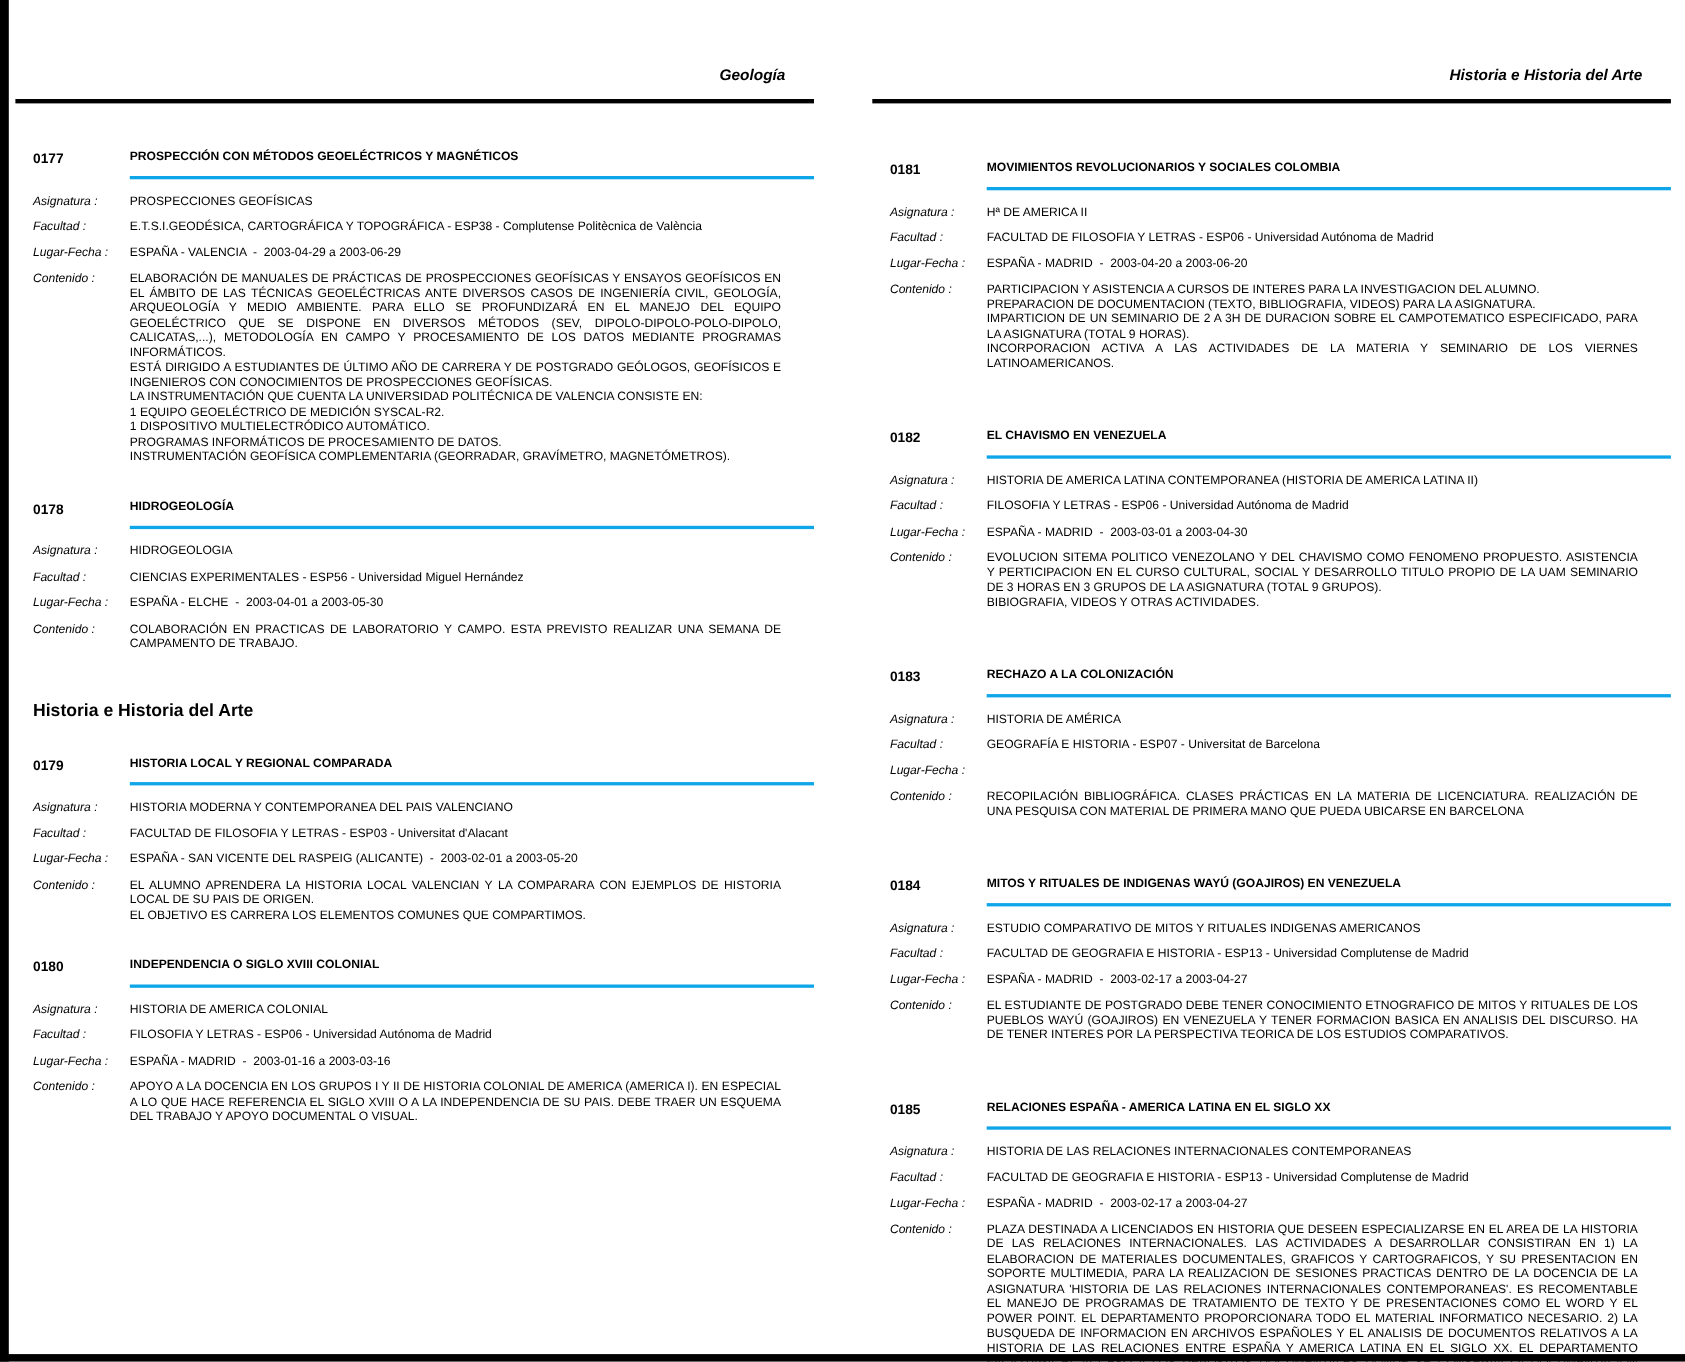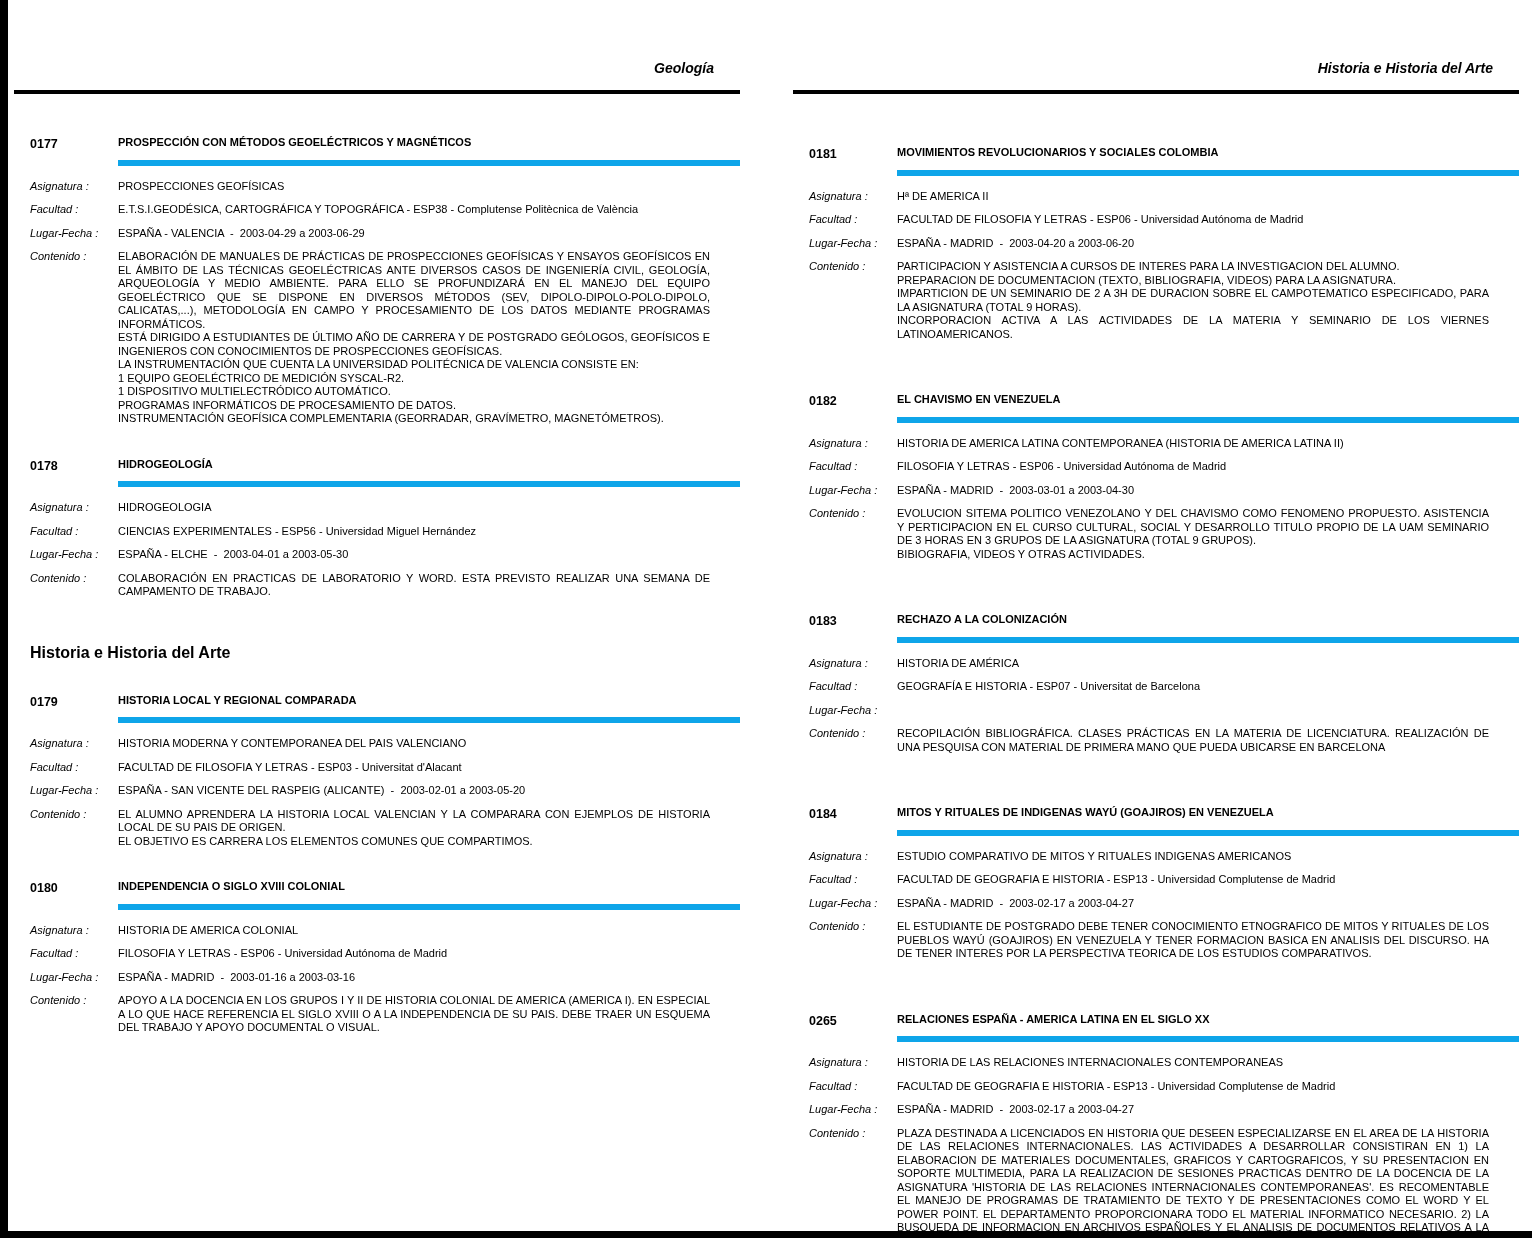--- a/index.html
+++ b/index.html
@@ -38,21 +38,21 @@
   .page-right .entry { margin-top: 52px; }
 
   .entry-head { display: flex; align-items: flex-start; }
   .entry-code {
     width: 88px; flex-shrink: 0;
     font-weight: bold; font-size: 12.5px; line-height: 14px;
     padding-top: 1px;
   }
   .entry-title {
     flex: 1; font-weight: bold; font-size: 11px; line-height: 13.5px;
-    padding-bottom: 10px; border-bottom: 6px solid #0ea5e9;
+    padding-bottom: 10px; border-bottom: 3px solid #0ea5e9;
   }
 
   .fields { margin-top: 14px; padding-right: 30px; }
   .field { display: flex; margin-bottom: 10px; }
   .field-label {
     width: 88px; flex-shrink: 0;
     font-style: italic; font-size: 11px; line-height: 13.5px;
   }
   .field-value {
     flex: 1; font-size: 11px; line-height: 13.5px;
@@ -117,21 +117,21 @@
             <div class="field-label">Facultad :</div>
             <div class="field-value single">CIENCIAS EXPERIMENTALES - ESP56 - Universidad Miguel Hernández</div>
           </div>
           <div class="field">
             <div class="field-label">Lugar-Fecha :</div>
             <div class="field-value single">ESPAÑA - ELCHE  -  2003-04-01 a 2003-05-30</div>
           </div>
           <div class="field">
             <div class="field-label">Contenido :</div>
             <div class="field-value">
-              <div class="line">COLABORACIÓN EN PRACTICAS DE LABORATORIO Y WORD. ESTA PREVISTO REALIZAR UNA SEMANA DE CAMPAMENTO DE TRABAJO.</div>
+              <div class="line">COLABORACIÓN EN PRACTICAS DE LABORATORIO Y CAMPO. ESTA PREVISTO REALIZAR UNA SEMANA DE CAMPAMENTO DE TRABAJO.</div>
             </div>
           </div>
         </div>
       </div>
       <div class="section-heading">Historia e Historia del Arte</div>
       <div class="entry">
         <div class="entry-head">
           <div class="entry-code">0179</div>
           <div class="entry-title">HISTORIA LOCAL Y REGIONAL COMPARADA</div>
         </div>
@@ -289,21 +289,21 @@
           <div class="field">
             <div class="field-label">Contenido :</div>
             <div class="field-value">
               <div class="line">EL ESTUDIANTE DE POSTGRADO DEBE TENER CONOCIMIENTO ETNOGRAFICO DE MITOS Y RITUALES DE LOS PUEBLOS WAYÚ (GOAJIROS) EN VENEZUELA Y TENER FORMACION BASICA EN ANALISIS DEL DISCURSO. HA DE TENER INTERES POR LA PERSPECTIVA TEORICA DE LOS ESTUDIOS COMPARATIVOS.</div>
             </div>
           </div>
         </div>
       </div>
       <div class="entry">
         <div class="entry-head">
-          <div class="entry-code">0265</div>
+          <div class="entry-code">0185</div>
           <div class="entry-title">RELACIONES ESPAÑA - AMERICA LATINA EN EL SIGLO XX</div>
         </div>
         <div class="fields">
           <div class="field">
             <div class="field-label">Asignatura :</div>
             <div class="field-value single">HISTORIA DE LAS RELACIONES INTERNACIONALES CONTEMPORANEAS</div>
           </div>
           <div class="field">
             <div class="field-label">Facultad :</div>
             <div class="field-value single">FACULTAD DE GEOGRAFIA E HISTORIA - ESP13 - Universidad Complutense de Madrid</div>

